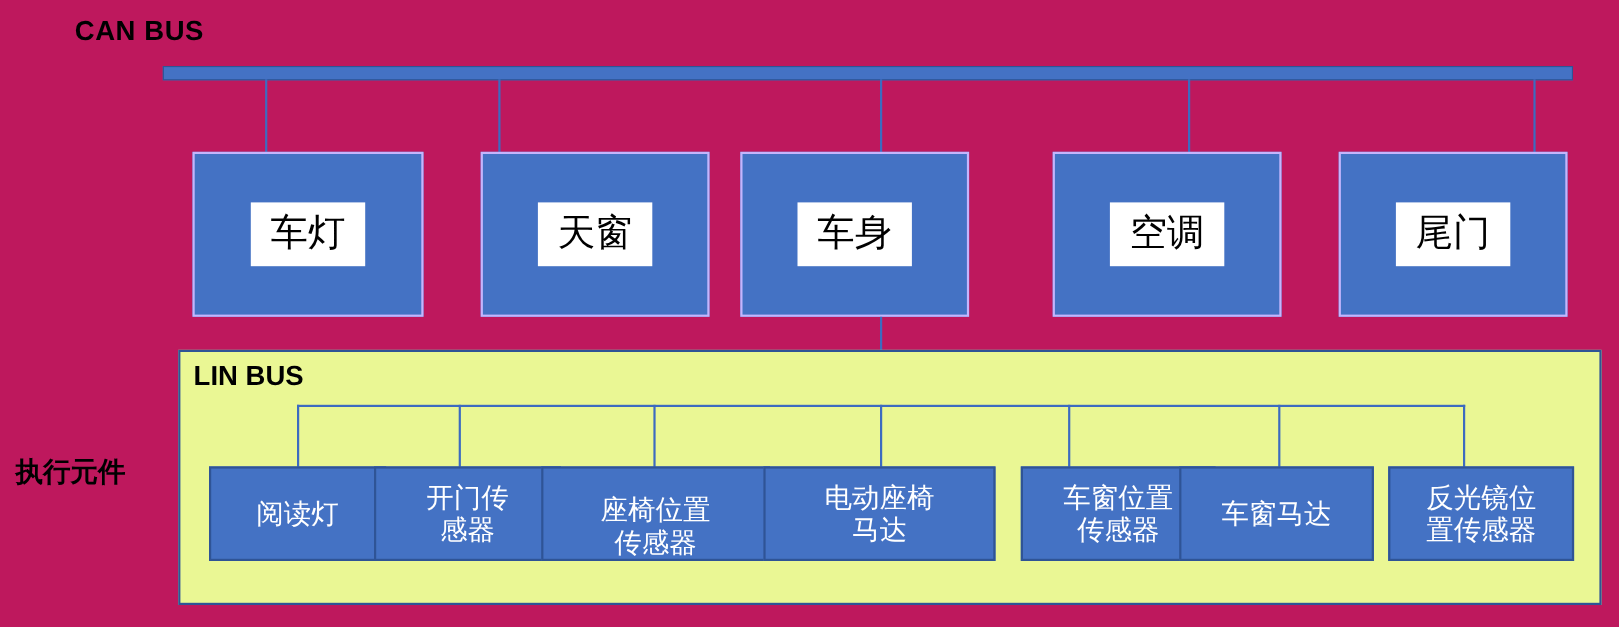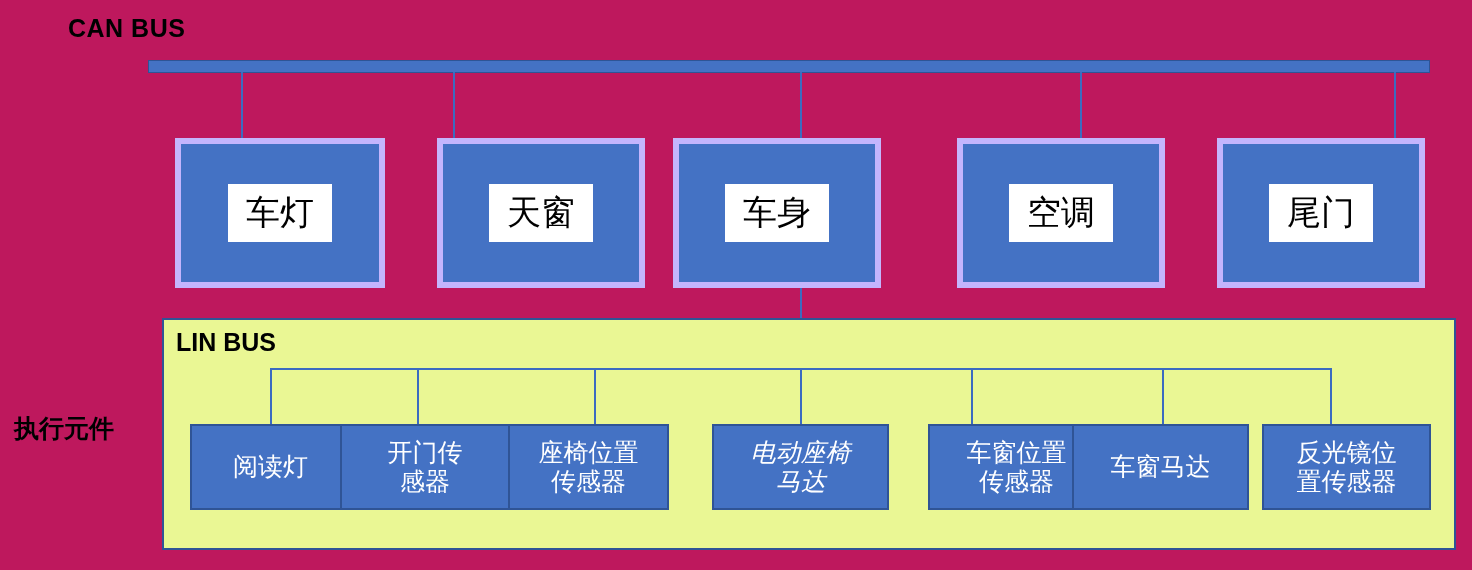--- a/index.html
+++ b/index.html
@@ -53,21 +53,21 @@
     height: 2px;
     background: #3C6BC0;
   }
 
   
   .ecu {
     position: absolute;
     top: 138px;
     height: 150px;
     background: #4472C4;
-    border: 6px solid #c4b5fd;
+    border: 2px solid #c4b5fd;
     box-sizing: border-box;
     display: flex;
     align-items: center;
     justify-content: center;
   }
   .ecu-label {
     background: #ffffff;
     color: #000000;
     font-size: 34px;
     line-height: 1.0;
@@ -184,27 +184,27 @@
 
   <div class="node" style="left:190px; width:161px;text-align:center;">
     <span class="node-label">阅读灯</span>
   </div>
   <div class="node" style="left:340px; width:170px;">
     <span class="node-label">
         <div>开门传</div>
         <div>感器</div>
       </span>
   </div>
-  <div class="node" style="left:508px; width:161px;">
+  <div class="node" style="left:492px; width:208px;align-items:flex-end;">
     <span class="node-label">
         <div>座椅位置</div>
         <div>传感器</div>
       </span>
   </div>
-  <div class="node" style="left:712px; width:177px;font-style:italic;">
+  <div class="node" style="left:694px; width:211px;">
     <span class="node-label">
         <div>电动座椅</div>
         <div>马达</div>
       </span>
   </div>
   <div class="node" style="left:928px; width:177px;">
     <span class="node-label">
         <div>车窗位置</div>
         <div>传感器</div>
       </span>

